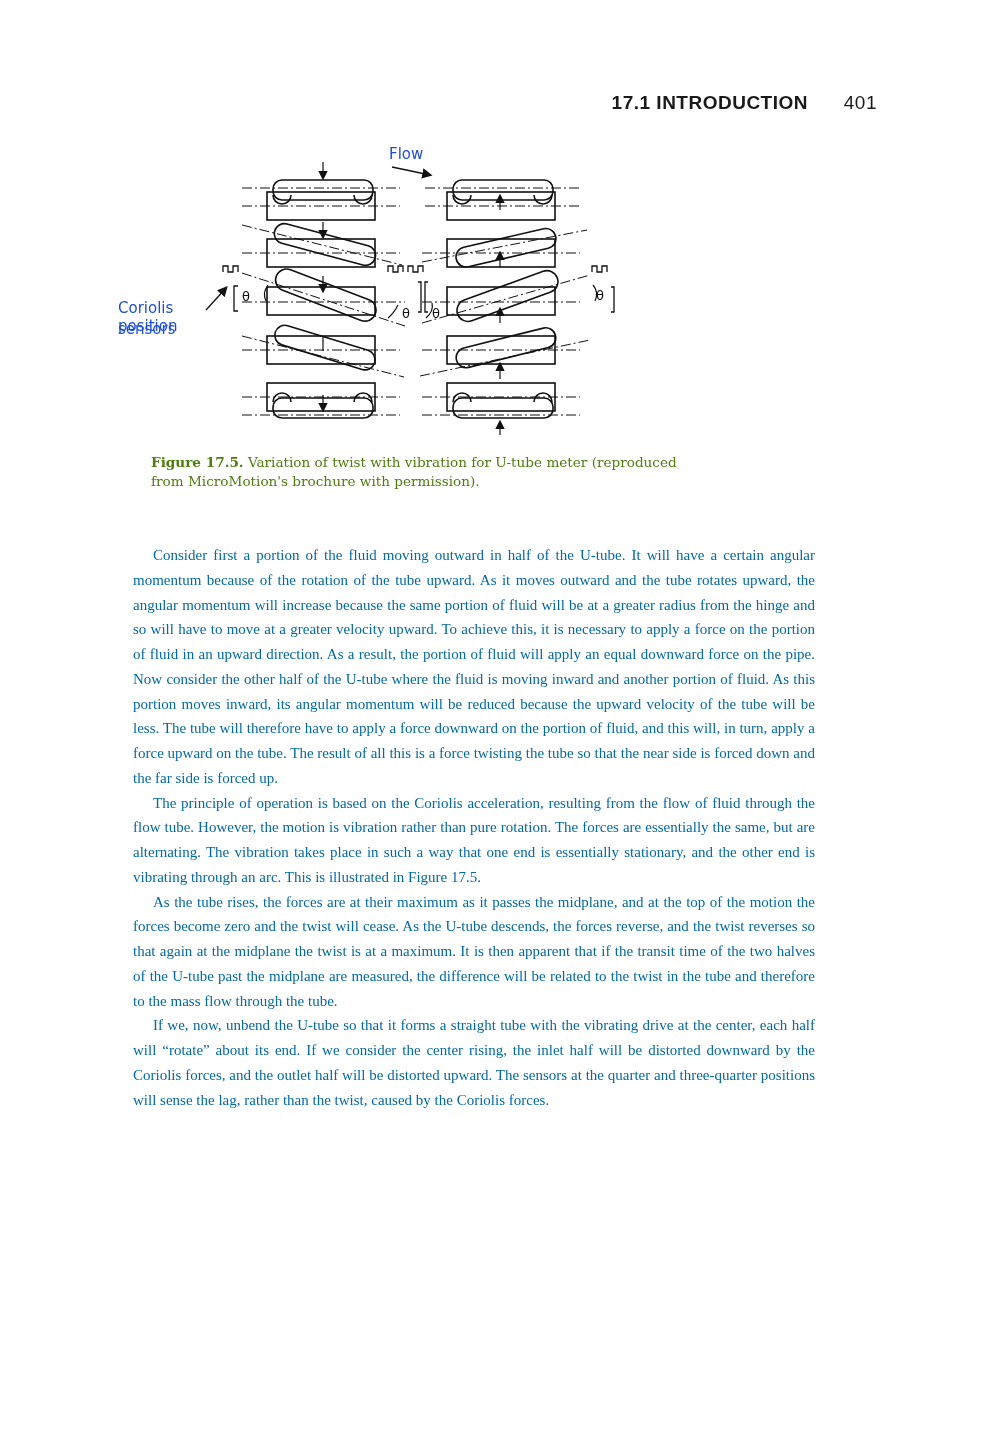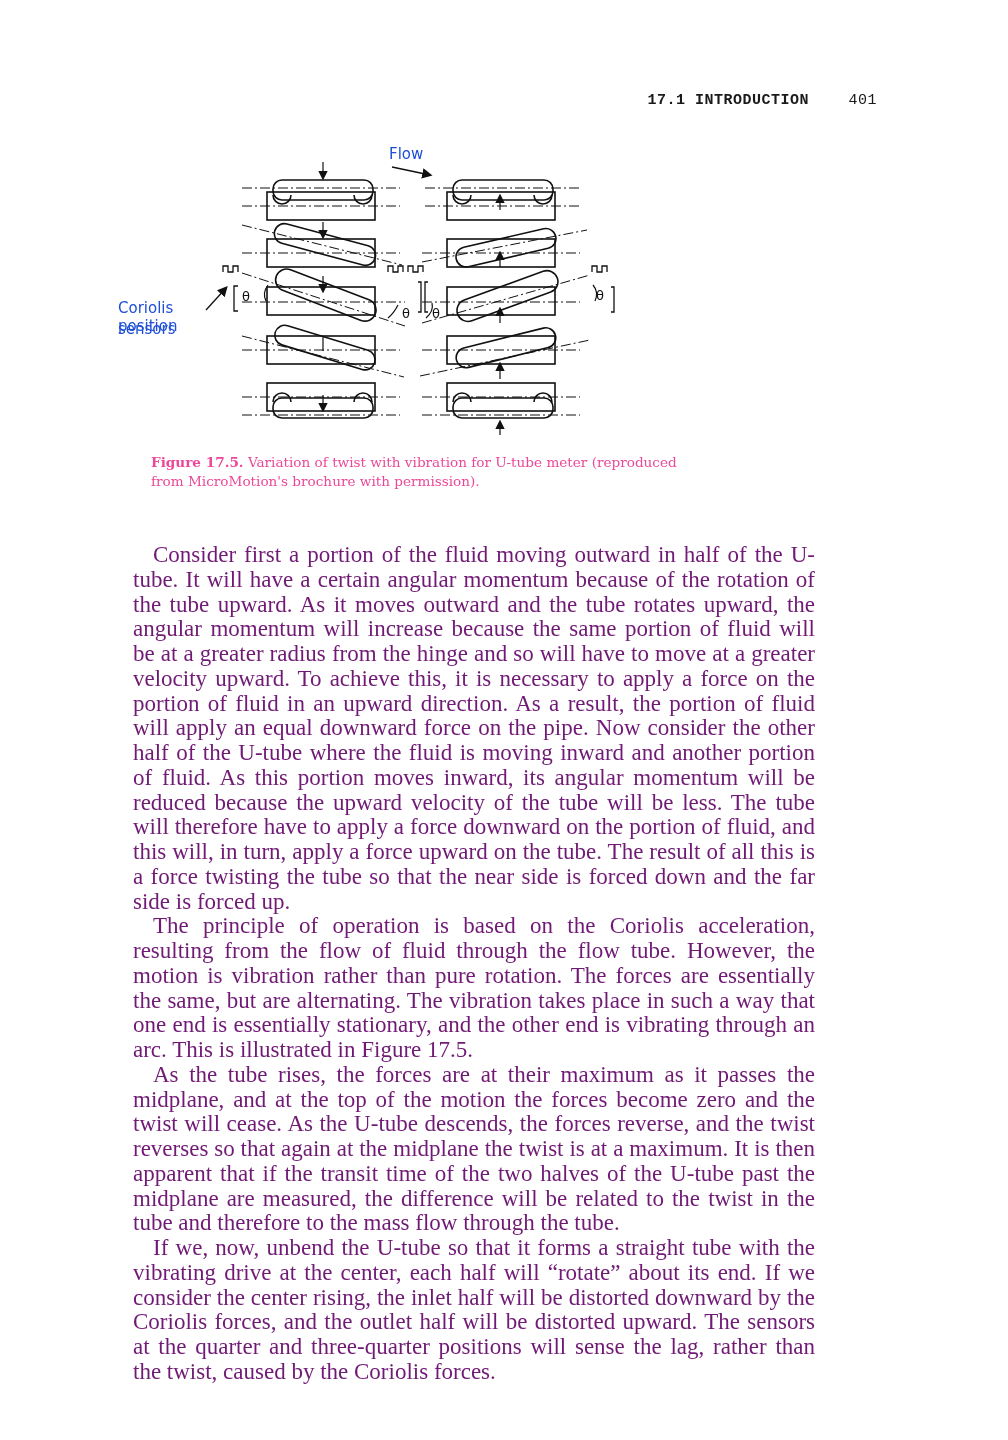--- a/index.html
+++ b/index.html
@@ -1,36 +1,36 @@
 <!DOCTYPE html>
 <html><head>
 <meta charset="utf-8">
 <style>
   html, body { margin: 0; padding: 0; background: #ffffff; }
   body { width: 1008px; height: 1440px; position: relative; overflow: hidden; color: #1a1a1a; }
   .running-head {
     position: absolute; top: 92px; left: 0; width: 877px; text-align: right;
-    font-family: Liberation Mono, monospace; font-size: 15px; letter-spacing: 0.5px;
+    font-family: Liberation Sans, sans-serif; font-size: 19px; letter-spacing: 0.5px;
   }
   .running-head .section { font-weight: bold; margin-right: 30px; }
   .running-head .page { font-weight: normal; }
   .figure { position: absolute; left: 110px; top: 140px; width: 520px; height: 310px; }
   .figure svg { position: absolute; left: 0; top: 0; }
   .fig-label {
     position: absolute; font-family: "DejaVu Sans", sans-serif; font-size: 15px; line-height: 17px; color: #1d4ed8;
   }
   .caption {
     position: absolute; left: 151px; top: 453px; width: 560px;
-    font-family: "DejaVu Serif", serif; font-size: 13.6px; line-height: 19px; color: #ec4899;
+    font-family: "DejaVu Serif", serif; font-size: 13.6px; line-height: 19px; color: #4d7c0f;
   }
   .caption .cap-label { font-weight: bold; }
   .body-text {
     position: absolute; left: 133px; top: 543px; width: 682px;
-    font-family: "Liberation Serif", serif; font-size: 23px; line-height: 24.75px;
-    text-align: justify; color: #701a75;
+    font-family: "Liberation Serif", serif; font-size: 15px; line-height: 24.75px;
+    text-align: justify; color: #0369a1;
   }
   .body-text p { margin: 0; text-indent: 20px; }
 </style>
 </head>
 <body>
 
 <div class="running-head">
   <span class="section">17.1 INTRODUCTION</span>
   <span class="page">401</span>
 </div>

